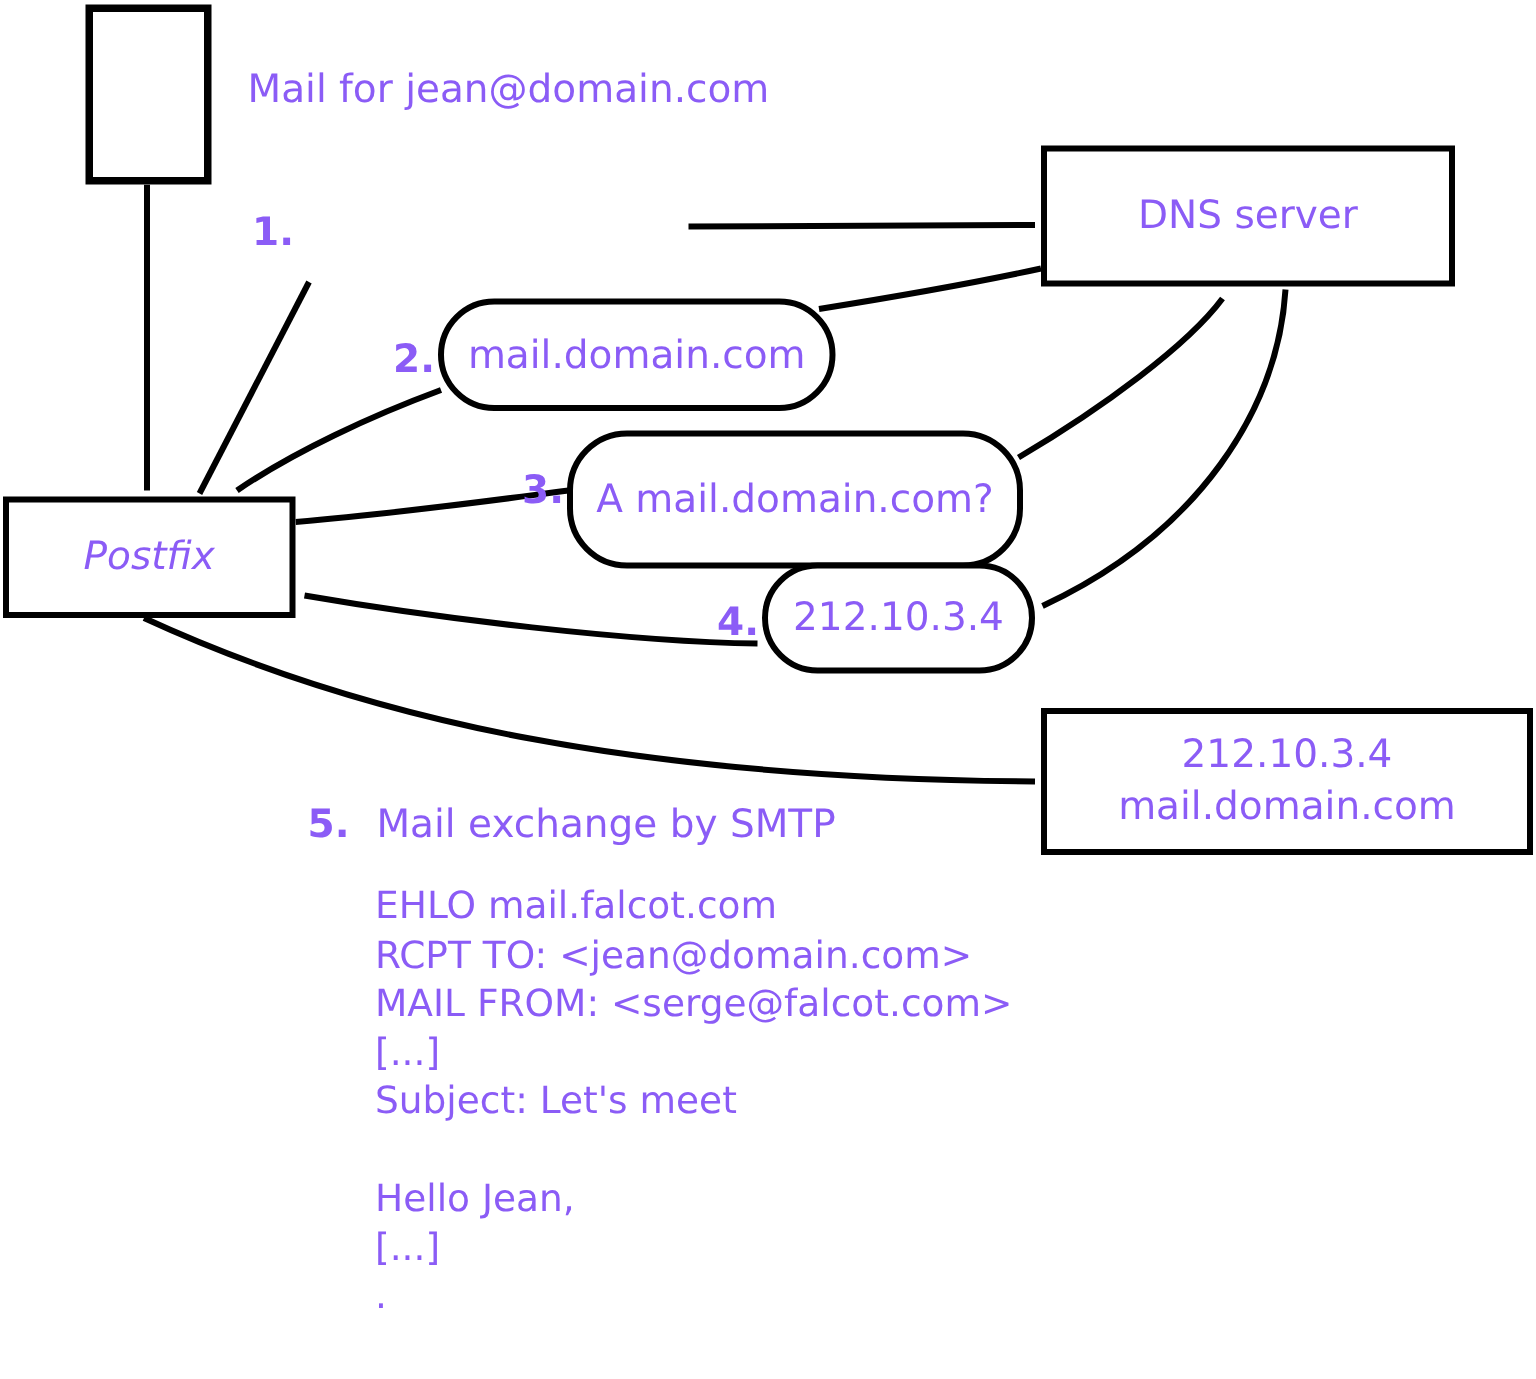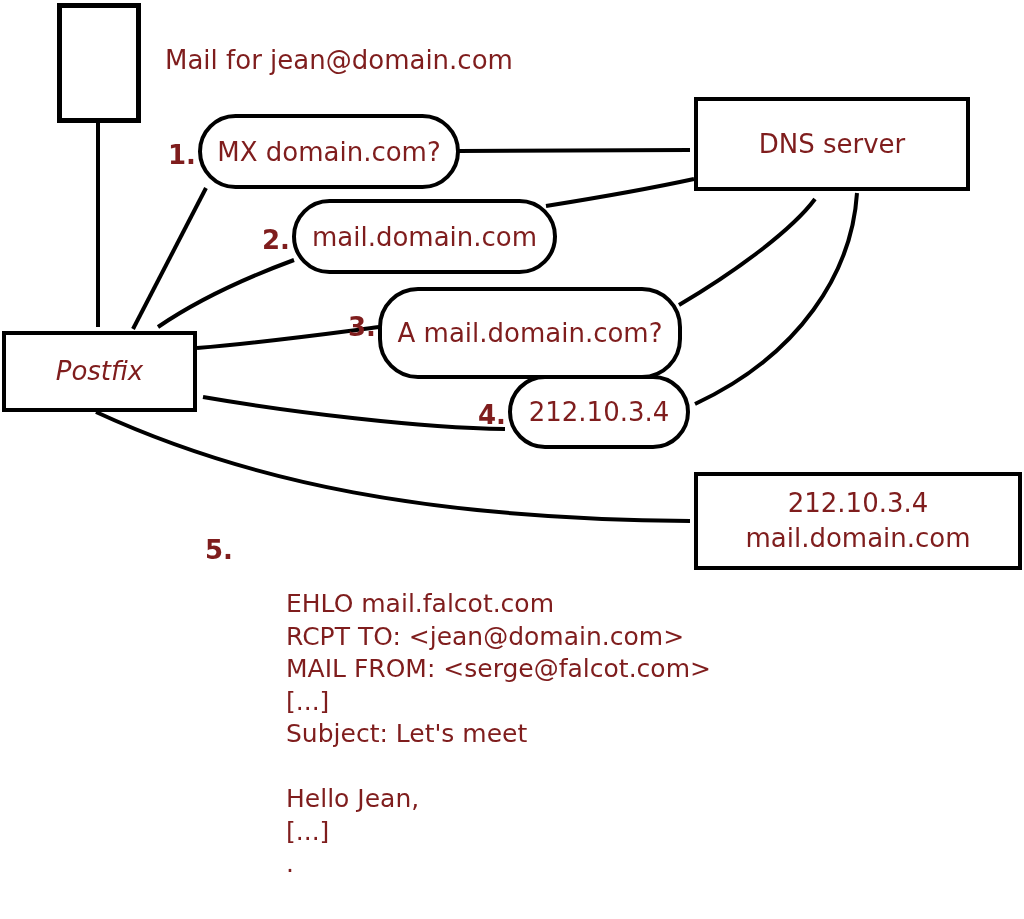--- a/index.html
+++ b/index.html
@@ -1,20 +1,20 @@
 <!DOCTYPE html>
 <html><head>
 <meta charset="utf-8">
 <style>
   html,body{margin:0;padding:0;background:#ffffff;}
   .canvas{
     position:relative;
     width:1024px;height:919px;
     background:#ffffff;
-    color:#7f1d1d;
+    color:#8b5cf6;
     font-family:"DejaVu Sans","Liberation Sans",sans-serif;
     overflow:hidden;
   }
   svg.arrows{position:absolute;left:0;top:0;width:1024px;height:919px;}
   svg.arrows path{stroke:#000000;stroke-width:4;fill:none;}
   .rect-node{
     position:absolute;
     box-sizing:border-box;
     border:4px solid #000000;
     background:#ffffff;
@@ -41,21 +41,21 @@
   .num{
     position:absolute;
     width:44px;
     font-size:26px;font-weight:bold;
     line-height:26px;
     text-align:right;
   }
   .title-label{position:absolute;font-size:26px;line-height:30px;}
   .step5-row{position:absolute;display:flex;align-items:baseline;font-size:26px;}
   .step5-row .n{font-weight:bold;margin-right:18px;}
-  .smtp{position:absolute;font-size:25px;margin-left:36px;}
+  .smtp{position:absolute;font-size:25px;}
   .smtp-line{height:32.5px;line-height:32.5px;white-space:pre;}
 </style>
 </head>
 <body>
 
 <div class="canvas">
 
   <svg class="arrows" viewBox="0 0 1024 919" xmlns="http://www.w3.org/2000/svg">
     <defs>
       <marker id="arrow" markerUnits="userSpaceOnUse" markerWidth="30" markerHeight="20" refX="26" refY="10" orient="auto">
@@ -85,41 +85,39 @@
   <div class="rect-node" style="left:694px;top:97px;width:276px;height:94px;">
     <span>DNS server</span>
   </div>
 
   <div class="rect-node" style="left:694px;top:472px;width:328px;height:98px;">
     <span>212.10.3.4</span>
     <span>mail.domain.com</span>
   </div>
 
   <div class="num" style="left:152px;top:142px;">1.</div>
-  <div class="pill" style="left:198px;top:114px;width:262px;height:75px;">
-    <span>MX domain.com?</span>
-  </div>
 
   <div class="num" style="left:246px;top:227px;">2.</div>
   <div class="pill" style="left:292px;top:199px;width:265px;height:75px;">
     <span>mail.domain.com</span>
   </div>
 
   <div class="num" style="left:332px;top:314px;">3.</div>
   <div class="pill" style="left:378px;top:287px;width:304px;height:92px;">
     <span>A mail.domain.com?</span>
   </div>
 
   <div class="num" style="left:462px;top:402px;">4.</div>
   <div class="pill" style="left:508px;top:375px;width:182px;height:74px;">
     <span>212.10.3.4</span>
   </div>
 
   <div class="step5-row" style="left:205px;top:535px;">
     <span class="n">5.</span>
+    <span>Mail exchange by SMTP</span>
   </div>
 
   <div class="smtp" style="left:250px;top:588px;">
     <div class="smtp-line">EHLO mail.falcot.com</div>
     <div class="smtp-line">RCPT TO: &lt;jean@domain.com&gt;</div>
     <div class="smtp-line">MAIL FROM: &lt;serge@falcot.com&gt;</div>
     <div class="smtp-line">[...]</div>
     <div class="smtp-line">Subject: Let's meet</div>
     <div class="smtp-line"></div>
     <div class="smtp-line">Hello Jean,</div>

